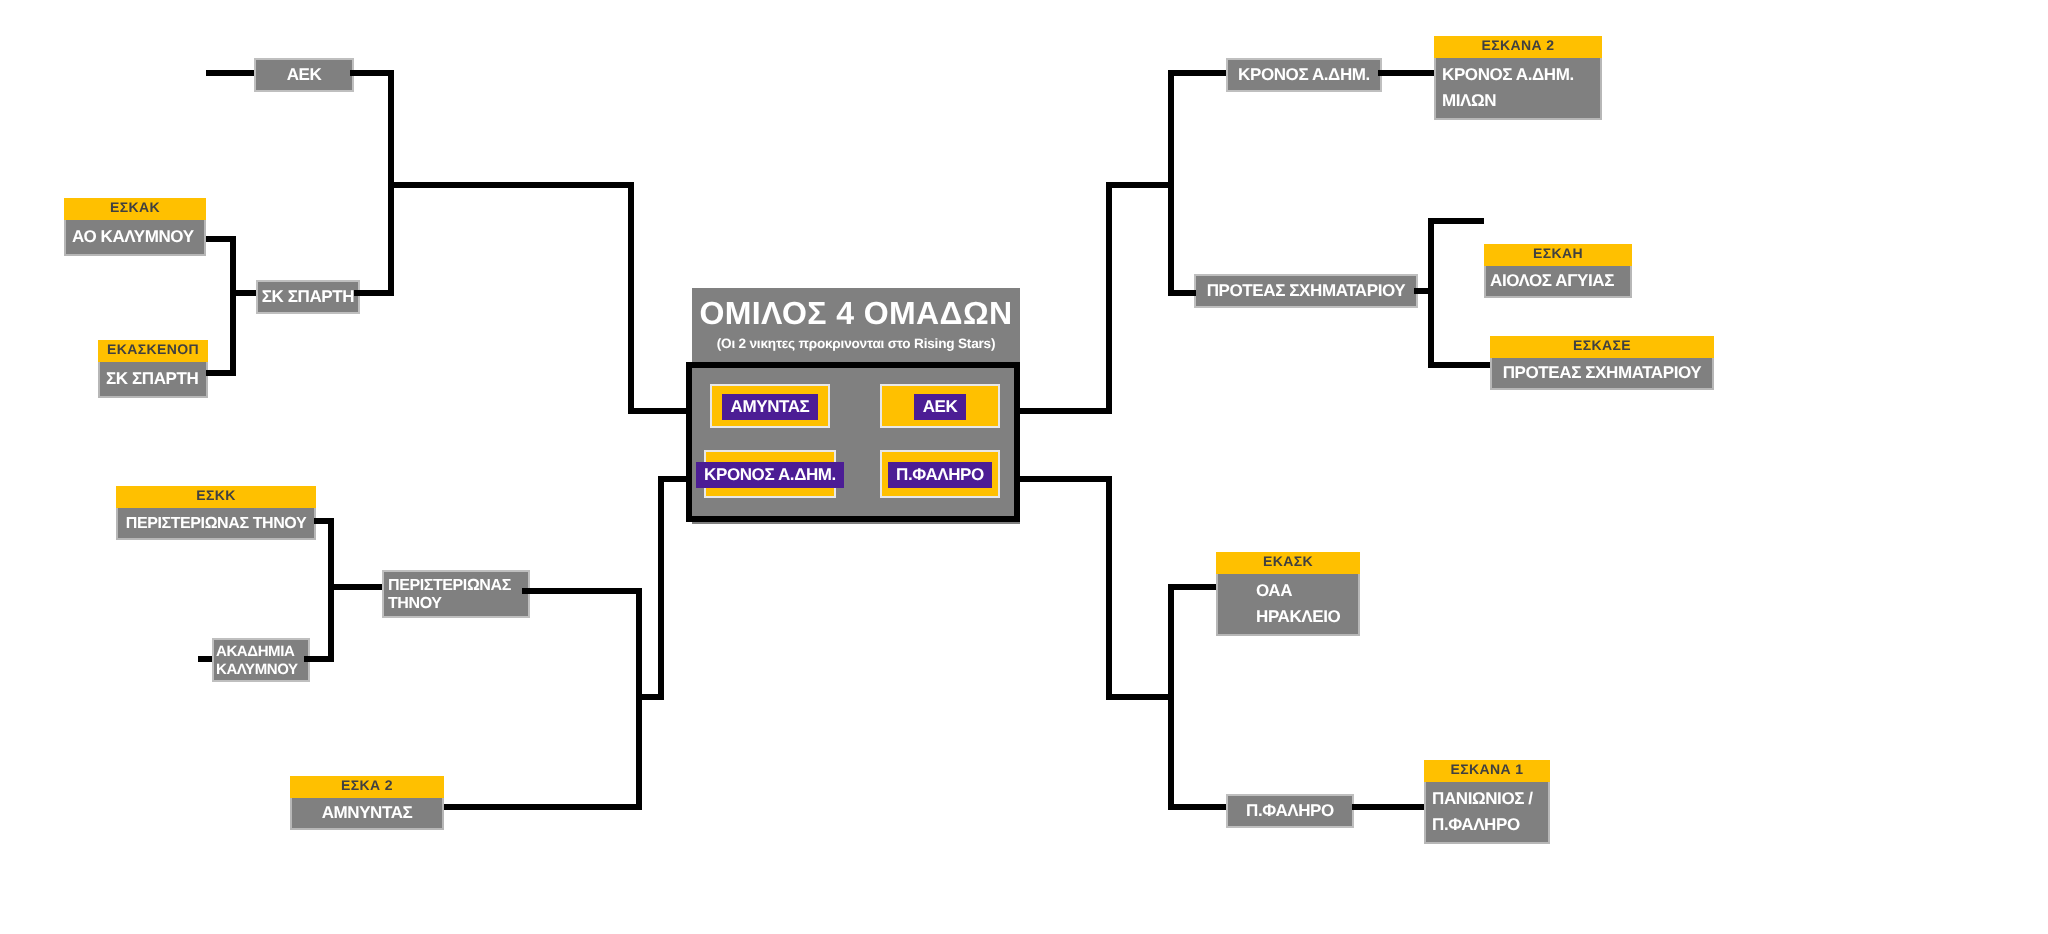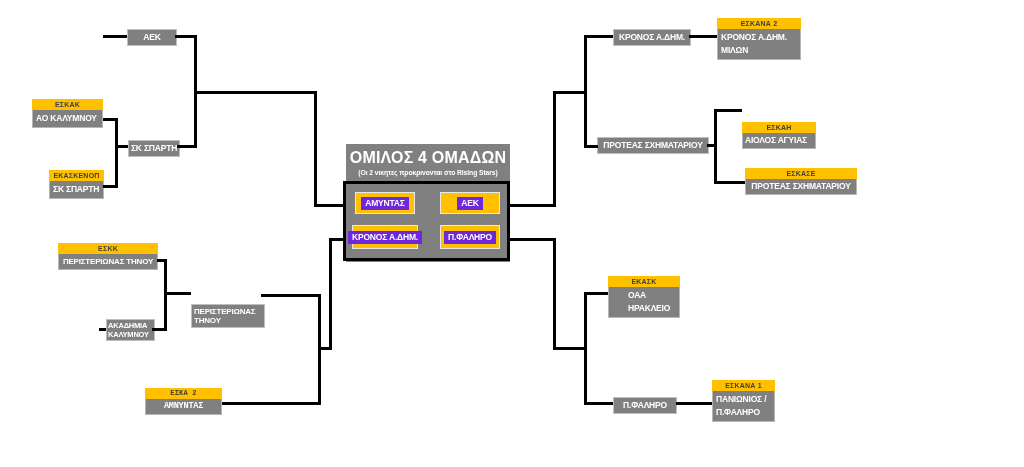--- a/index.html
+++ b/index.html
@@ -35,21 +35,21 @@
   #center-subtitle{font-size:6.8px;font-weight:bold;margin-top:2px;letter-spacing:-.1px;}
   #center-inner{
     position:absolute;left:343px;top:181px;width:167px;height:80px;
     background:#808080;border:3px solid #000000;box-sizing:border-box;
   }
   .team-slot{
     position:absolute;background:#FFC000;display:flex;align-items:center;
     justify-content:center;border:1px solid #e8e8e8;box-sizing:border-box;
   }
   .chip{
-    background:#6d28d9;color:#ffffff;font-weight:bold;font-size:8.5px;
+    background:#4c1d95;color:#ffffff;font-weight:bold;font-size:8.5px;
     line-height:11px;padding:1px 4px;letter-spacing:-.2px;white-space:nowrap;
   }
 </style>
 </head>
 <body>
 
 <div id="canvas">
 
 
   <div class="fed-block" style="left:32px;top:99px;width:71px;">
@@ -61,28 +61,28 @@
     <div class="fed-header">ΕΚΑΣΚΕΝΟΠ</div>
     <div class="fed-team">ΣΚ ΣΠΑΡΤΗ</div>
   </div>
 
   <div class="fed-block" style="left:58px;top:243px;width:100px;">
     <div class="fed-header">ΕΣΚΚ</div>
     <div class="fed-team ta-c" style="padding:1px 0;font-size:8px;">ΠΕΡΙΣΤΕΡΙΩΝΑΣ ΤΗΝΟΥ</div>
   </div>
 
 
-  <div class="fed-block" style="left:145px;top:388px;width:77px;font-family:Liberation Mono, monospace;">
+  <div class="fed-block" style="left:145px;top:388px;width:77px;">
     <div class="fed-header">ΕΣΚΑ 2</div>
     <div class="fed-team ta-c" style="padding:1px 0;">ΑΜΝΥΝΤΑΣ</div>
   </div>
 
   <div class="winner" style="left:127px;top:29px;width:48px;height:15px;">ΑΕΚ</div>
   <div class="winner" style="left:128px;top:140px;width:50px;height:15px;">ΣΚ ΣΠΑΡΤΗ</div>
-  <div class="winner" style="left:191px;top:285px;width:70px;height:22px;justify-content:flex-start;padding-left:2px;font-size:8px;line-height:9.5px;margin-top:19px;">ΠΕΡΙΣΤΕΡΙΩΝΑΣ
+  <div class="winner" style="left:191px;top:285px;width:70px;height:22px;justify-content:flex-start;padding-left:2px;font-size:8px;line-height:9.5px;">ΠΕΡΙΣΤΕΡΙΩΝΑΣ
 ΤΗΝΟΥ</div>
   <div class="winner" style="left:106px;top:319px;width:46px;height:20px;justify-content:flex-start;padding-left:1px;font-size:7.5px;line-height:9.5px;">ΑΚΑΔΗΜΙΑ
 ΚΑΛΥΜΝΟΥ</div>
 
   <div class="fed-block" style="left:717px;top:18px;width:84px;">
     <div class="fed-header">ΕΣΚΑΝΑ 2</div>
     <div class="fed-team">ΚΡΟΝΟΣ Α.ΔΗΜ.
 ΜΙΛΩΝ</div>
   </div>
 

